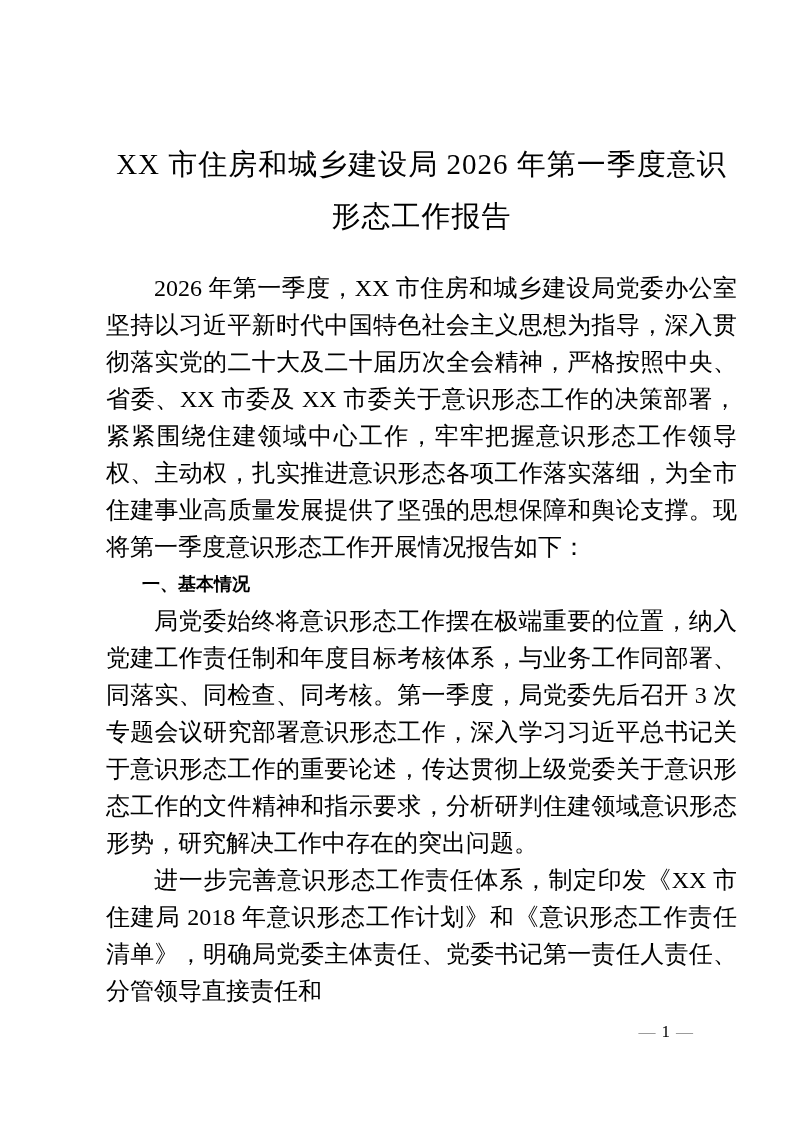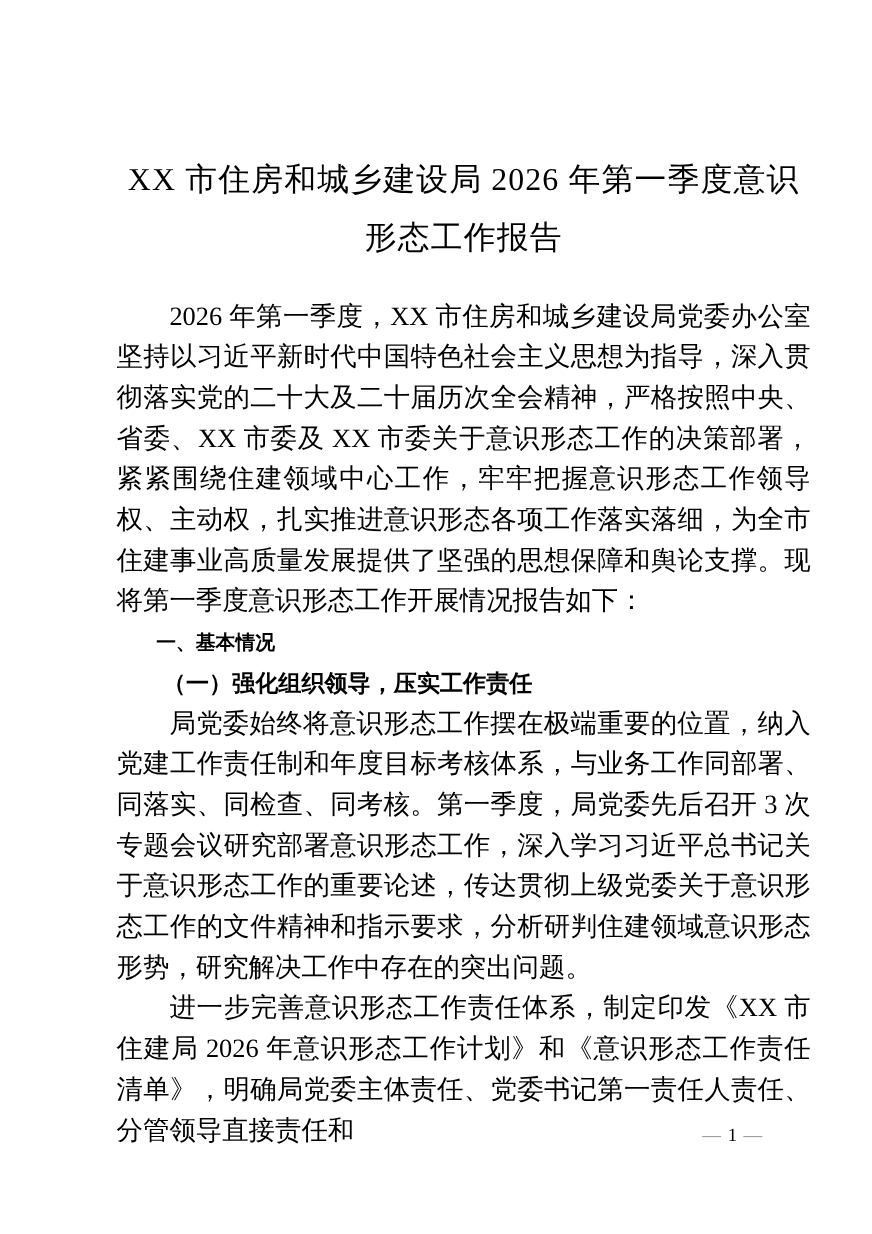--- a/index.html
+++ b/index.html
@@ -71,23 +71,22 @@
 <body>
 
 <div class="page">
 
   <h1 class="doc-title">XX 市住房和城乡建设局 2026 年第一季度意识形态工作报告</h1>
 
   <p class="body-paragraph">2026 年第一季度，XX 市住房和城乡建设局党委办公室坚持以习近平新时代中国特色社会主义思想为指导，深入贯彻落实党的二十大及二十届历次全会精神，严格按照中央、省委、XX 市委及 XX 市委关于意识形态工作的决策部署，紧紧围绕住建领域中心工作，牢牢把握意识形态工作领导权、主动权，扎实推进意识形态各项工作落实落细，为全市住建事业高质量发展提供了坚强的思想保障和舆论支撑。现将第一季度意识形态工作开展情况报告如下：</p>
 
   <h2 class="section-heading">一、基本情况</h2>
 
-  <h3 class="subsection-heading">（一）强化组织领导，压实工作责任</h3>
 
   <p class="body-paragraph">局党委始终将意识形态工作摆在极端重要的位置，纳入党建工作责任制和年度目标考核体系，与业务工作同部署、同落实、同检查、同考核。第一季度，局党委先后召开 3 次专题会议研究部署意识形态工作，深入学习习近平总书记关于意识形态工作的重要论述，传达贯彻上级党委关于意识形态工作的文件精神和指示要求，分析研判住建领域意识形态形势，研究解决工作中存在的突出问题。</p>
 
-  <p class="body-paragraph">进一步完善意识形态工作责任体系，制定印发《XX 市住建局 2026 年意识形态工作计划》和《意识形态工作责任清单》，明确局党委主体责任、党委书记第一责任人责任、分管领导直接责任和</p>
+  <p class="body-paragraph">进一步完善意识形态工作责任体系，制定印发《XX 市住建局 2018 年意识形态工作计划》和《意识形态工作责任清单》，明确局党委主体责任、党委书记第一责任人责任、分管领导直接责任和</p>
 
   <div class="page-footer">
     <span class="dash">—</span><span class="num">1</span><span class="dash">—</span>
   </div>
 
 </div>
 
 </body></html>

